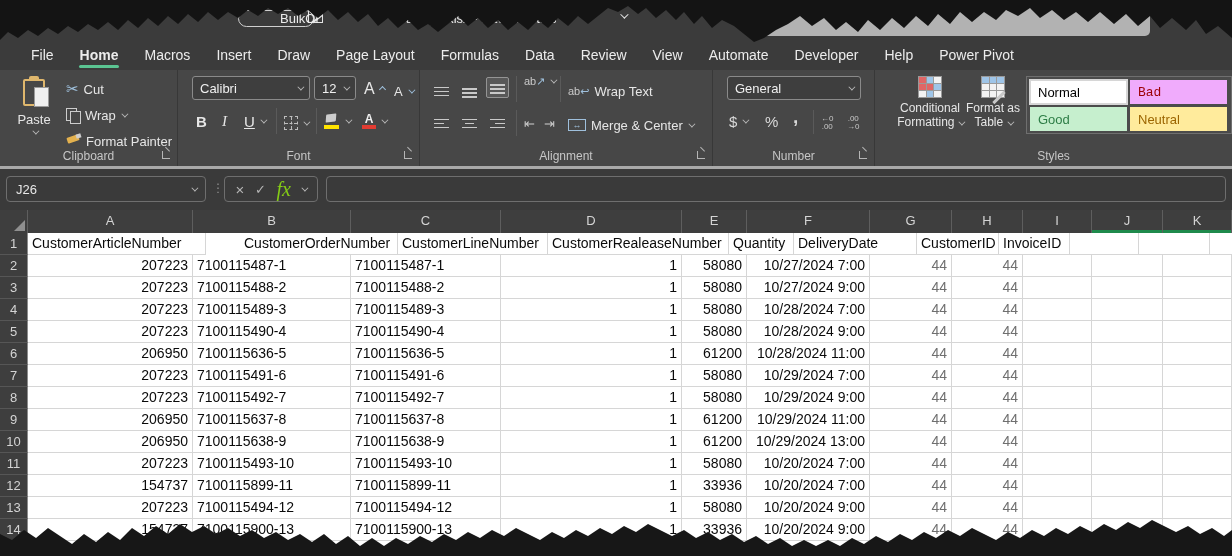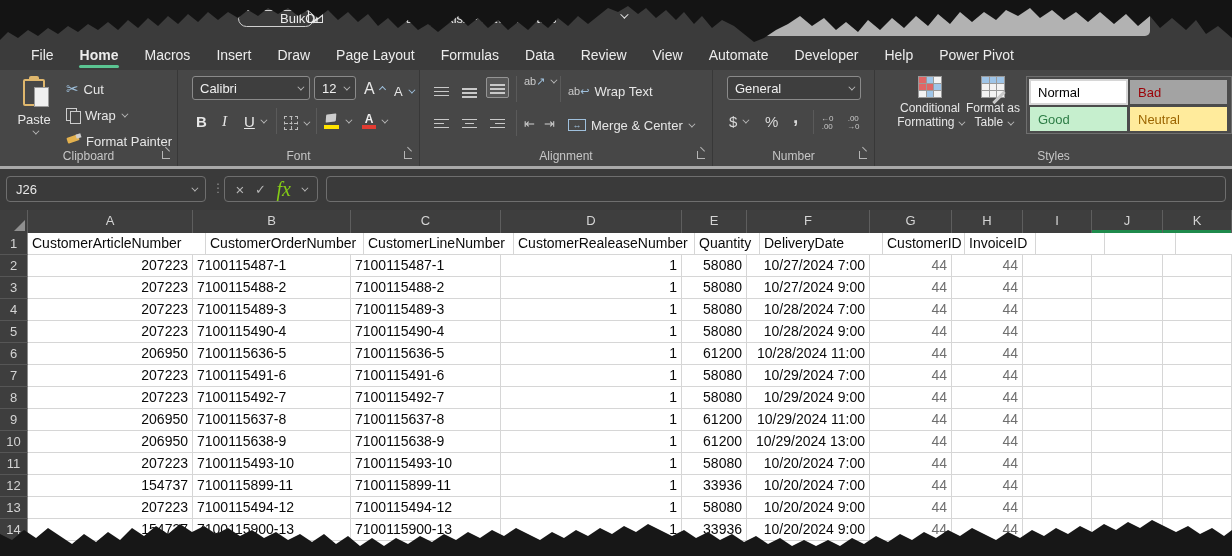--- a/index.html
+++ b/index.html
@@ -346,21 +346,21 @@
             <i></i>
             <i></i>
             <i></i>
             <i></i>
           </span>
         <span class="l">Format as</span>
         <span class="l"><span>Table</span> <span class="chev sm"></span></span>
       </div>
       <div class="gallery">
           <div class="gtile selected" style="background: rgb(255, 255, 255); color: rgb(0, 0, 0);">Normal</div>
-          <div class="gtile" style="background: #a3a3a3; color: rgb(156, 0, 6);">Bad</div>
+          <div class="gtile" style="background: #f0abfc; color: rgb(156, 0, 6); font-family: Liberation Mono, monospace;">Bad</div>
           <div class="gtile" style="background: rgb(198, 239, 206); color: rgb(45, 125, 70);">Good</div>
           <div class="gtile" style="background: rgb(255, 235, 156); color: rgb(156, 101, 0);">Neutral</div>
         </div>
       <div class="glabel">Styles</div>
     </div>
   </div>
   <div class="ribbon-strip"></div>
 
   <div class="fbar">
     <div class="fbox namebox">
@@ -391,21 +391,21 @@
         <div class="colh" style="width: 82px;">G</div>
         <div class="colh" style="width: 71px;">H</div>
         <div class="colh" style="width: 69px;">I</div>
         <div class="colh sel" style="width: 71px;">J</div>
         <div class="colh sel" style="width: 69px;">K</div>
       </div>
     <div id="grid-rows">
         <div class="grow">
           <div class="rownum">1</div>
           <div class="cell" style="width: 178px;">CustomerArticleNumber</div>
-          <div class="cell" style="width: 158px;">CustomerOrderNumber</div>
+          <div class="cell" style="width: 158px; margin-left: 34px;">CustomerOrderNumber</div>
           <div class="cell" style="width: 150px;">CustomerLineNumber</div>
           <div class="cell" style="width: 181px;">CustomerRealeaseNumber</div>
           <div class="cell" style="width: 65px;">Quantity</div>
           <div class="cell" style="width: 123px;">DeliveryDate</div>
           <div class="cell" style="width: 82px;">CustomerID</div>
           <div class="cell" style="width: 71px;">InvoiceID</div>
           <div class="cell" style="width: 69px;"></div>
           <div class="cell" style="width: 71px;"></div>
           <div class="cell" style="width: 69px;"></div>
         </div>

